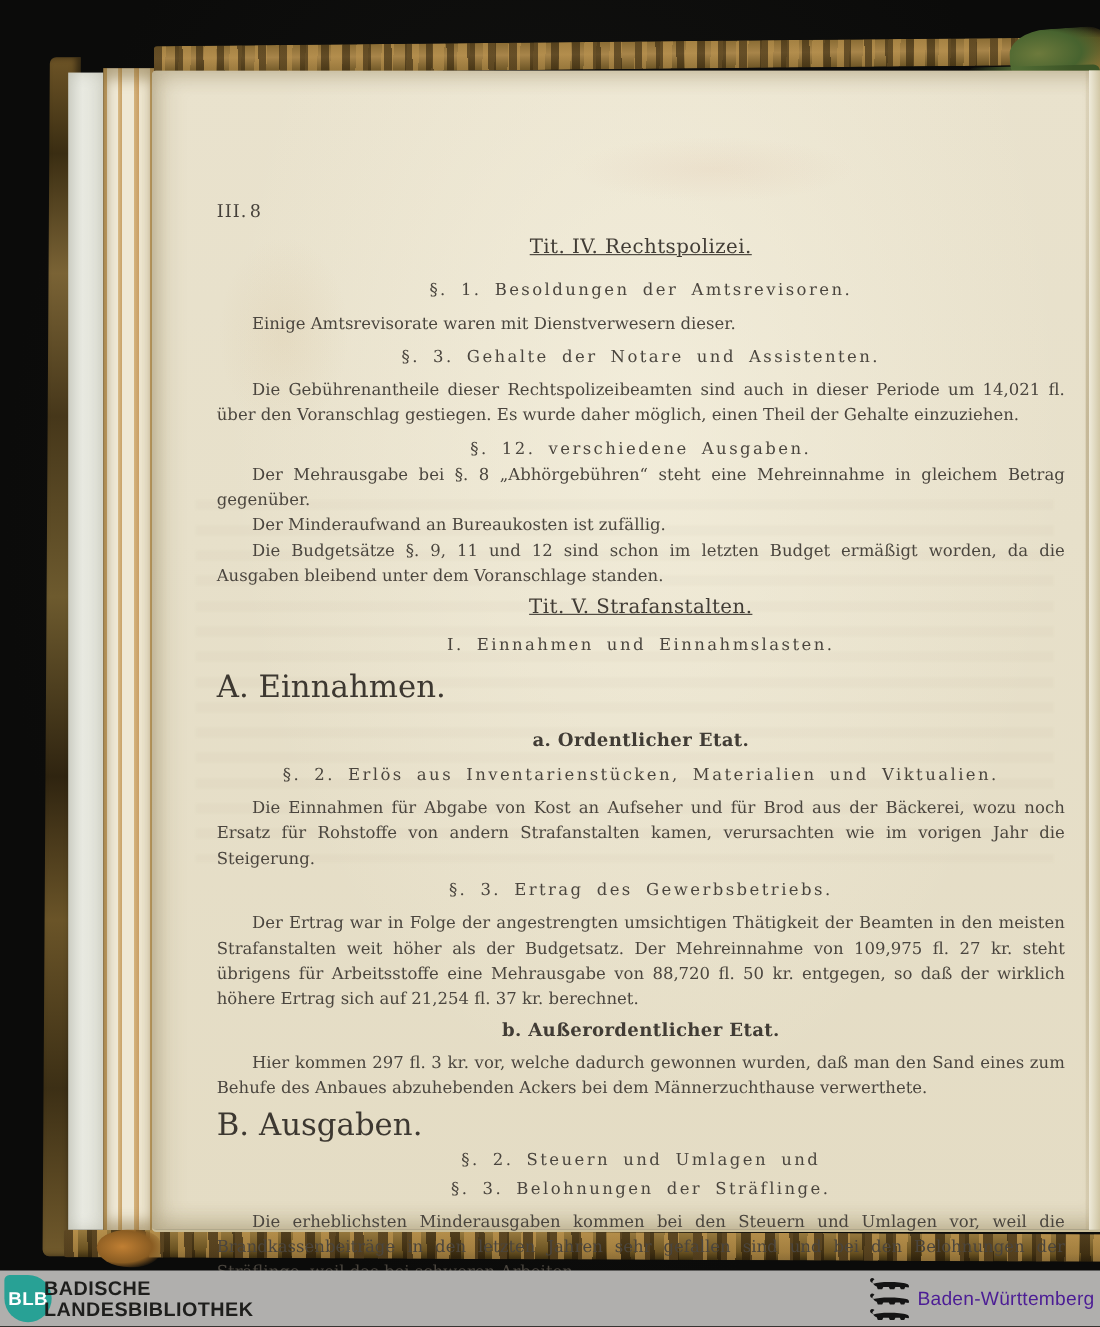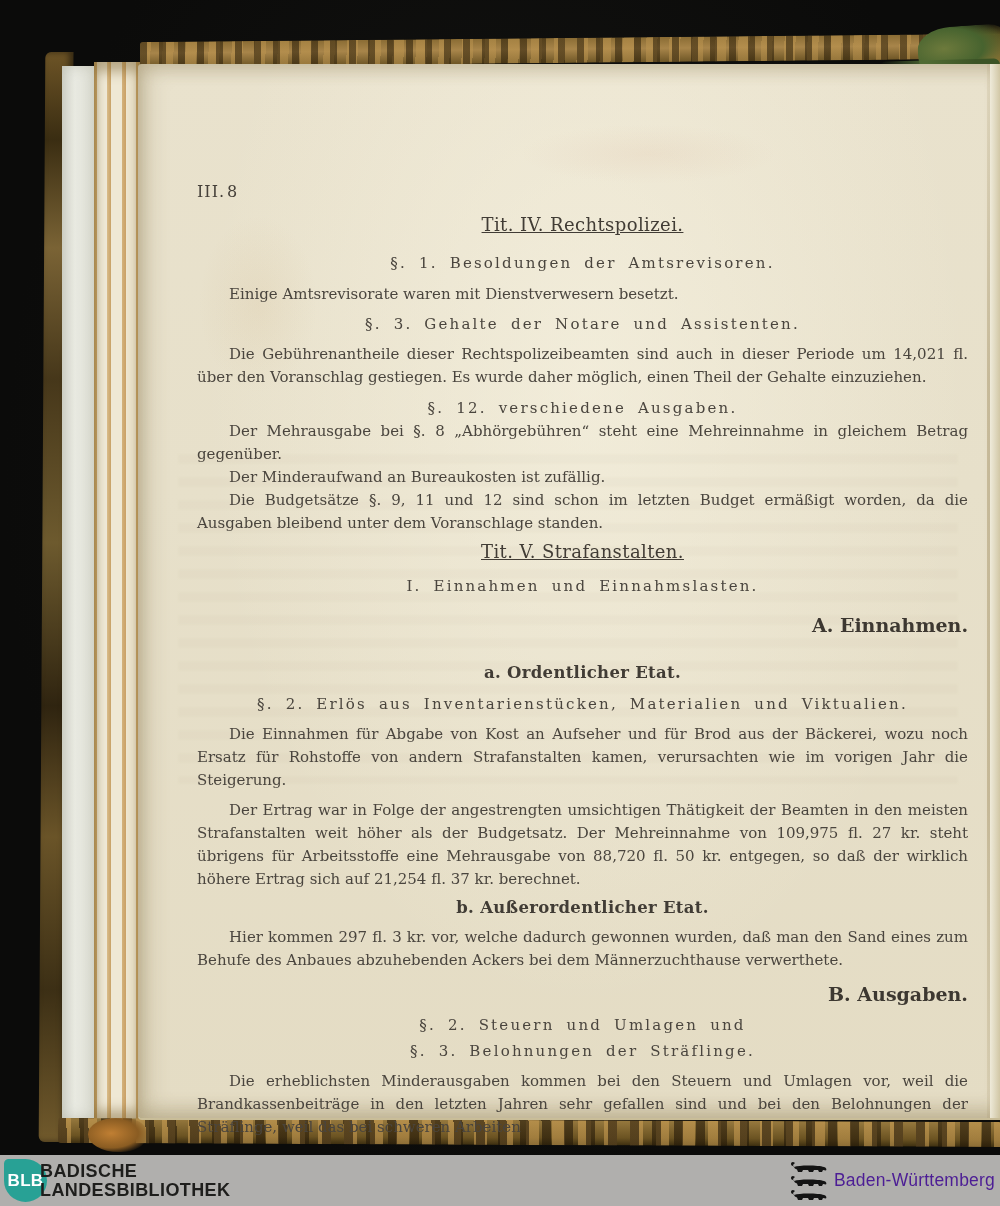--- a/index.html
+++ b/index.html
@@ -72,21 +72,21 @@
 
   
   .text-block{position:absolute;left:59px;top:116px;width:771px;color:#46413a;
     font-size:15px;line-height:23px;}
   .header-row{position:relative;height:22px;font-size:16px;}
   .pgnum{position:absolute;left:30px;top:0;}
   .numeral{text-align:left;letter-spacing:1px;}
   .h-tit{text-align:center;font-size:18px;line-height:22px;letter-spacing:.4px;color:#413c35;text-decoration:underline;}
   .h-sp{text-align:center;font-size:15px;line-height:23px;letter-spacing:2.2px;
     word-spacing:5px;color:#4a453e;}
-  .h-bold{text-align:right;font-size:19px;line-height:24px;font-weight:bold;color:#3d3831;}
+  .h-bold{text-align:left;font-size:28px;line-height:24px;font-weight:normal;color:#3d3831;}
   .h-sub{text-align:center;font-size:16.5px;line-height:21px;font-weight:bold;
     letter-spacing:.3px;color:#413c35;}
   .para{text-align:justify;text-indent:32px;color:#4a453e;
     text-align-last:left;}
   .mt0{margin-top:0}.mt3{margin-top:3px}.mt6{margin-top:6px}.mt7{margin-top:7px}
   .mt8{margin-top:8px}.mt10{margin-top:10px}.mt12{margin-top:12px}.mt14{margin-top:25px}
   .mt15{margin-top:15px}.mt16{margin-top:16px}
 
   
   .footer{position:absolute;left:0;top:1155px;width:1000px;height:51px;background:#b0afad;
@@ -122,38 +122,39 @@
     <div class="stain s2"></div>
 
     <div class="text-block">
       <div class="header-row">
         <span class="pgnum">8</span>
         <div class="numeral">III.</div>
       </div>
 
       <div class="h-tit mt12">Tit. IV. Rechtspolizei.</div>
       <div class="h-sp mt16">§. 1. Besoldungen der Amtsrevisoren.</div>
-      <div class="para mt8">Einige Amtsrevisorate waren mit Dienstverwesern besetzt.</div>
+      <div class="para mt8">Einige Amtsrevisorate waren mit Dienstverwesern dieser.</div>
       <div class="h-sp mt7">§. 3. Gehalte der Notare und Assistenten.</div>
       <div class="para mt7">Die Gebührenantheile dieser Rechtspolizeibeamten sind auch in dieser Periode um 14,021 fl. über den Voranschlag gestiegen. Es wurde daher möglich, einen Theil der Gehalte einzuziehen.</div>
 
       <div class="mt8">
         <div class="h-sp">§. 12. verschiedene Ausgaben.</div>
       </div>
 
       <div class="para mt0">Der Mehrausgabe bei §. 8 „Abhörgebühren“ steht eine Mehreinnahme in gleichem Betrag gegenüber.</div>
       <div class="para mt0">Der Minderaufwand an Bureaukosten ist zufällig.</div>
       <div class="para mt0">Die Budgetsätze §. 9, 11 und 12 sind schon im letzten Budget ermäßigt worden, da die Ausgaben bleibend unter dem Voranschlage standen.</div>
 
       <div class="h-tit mt6">Tit. V. Strafanstalten.</div>
       <div class="h-sp mt12">I. Einnahmen und Einnahmslasten.</div>
       <div class="h-bold mt15">A. Einnahmen.</div>
       <div class="h-sub mt14">a. Ordentlicher Etat.</div>
       <div class="h-sp mt10">§. 2. Erlös aus Inventarienstücken, Materialien und Viktualien.</div>
       <div class="para mt7">Die Einnahmen für Abgabe von Kost an Aufseher und für Brod aus der Bäckerei, wozu noch Ersatz für Rohstoffe von andern Strafanstalten kamen, verursachten wie im vorigen Jahr die Steigerung.</div>
+      <div class="h-sp mt6">§. 3. Ertrag des Gewerbsbetriebs.</div>
       <div class="para mt7">Der Ertrag war in Folge der angestrengten umsichtigen Thätigkeit der Beamten in den meisten Strafanstalten weit höher als der Budgetsatz. Der Mehreinnahme von 109,975 fl. 27 kr. steht übrigens für Arbeitsstoffe eine Mehrausgabe von 88,720 fl. 50 kr. entgegen, so daß der wirklich höhere Ertrag sich auf 21,254 fl. 37 kr. berechnet.</div>
       <div class="h-sub mt6">b. Außerordentlicher Etat.</div>
       <div class="para mt8">Hier kommen 297 fl. 3 kr. vor, welche dadurch gewonnen wurden, daß man den Sand eines zum Behufe des Anbaues abzuhebenden Ackers bei dem Männerzuchthause verwerthete.</div>
       <div class="h-bold mt10">B. Ausgaben.</div>
       <div class="h-sp mt8">§. 2. Steuern und Umlagen und</div>
       <div class="h-sp mt3">§. 3. Belohnungen der Sträflinge.</div>
       <div class="para mt7">Die erheblichsten Minderausgaben kommen bei den Steuern und Umlagen vor, weil die Brandkassenbeiträge in den letzten Jahren sehr gefallen sind und bei den Belohnungen der Sträflinge, weil das bei schweren Arbeiten</div>
     </div>
   </div>
 

